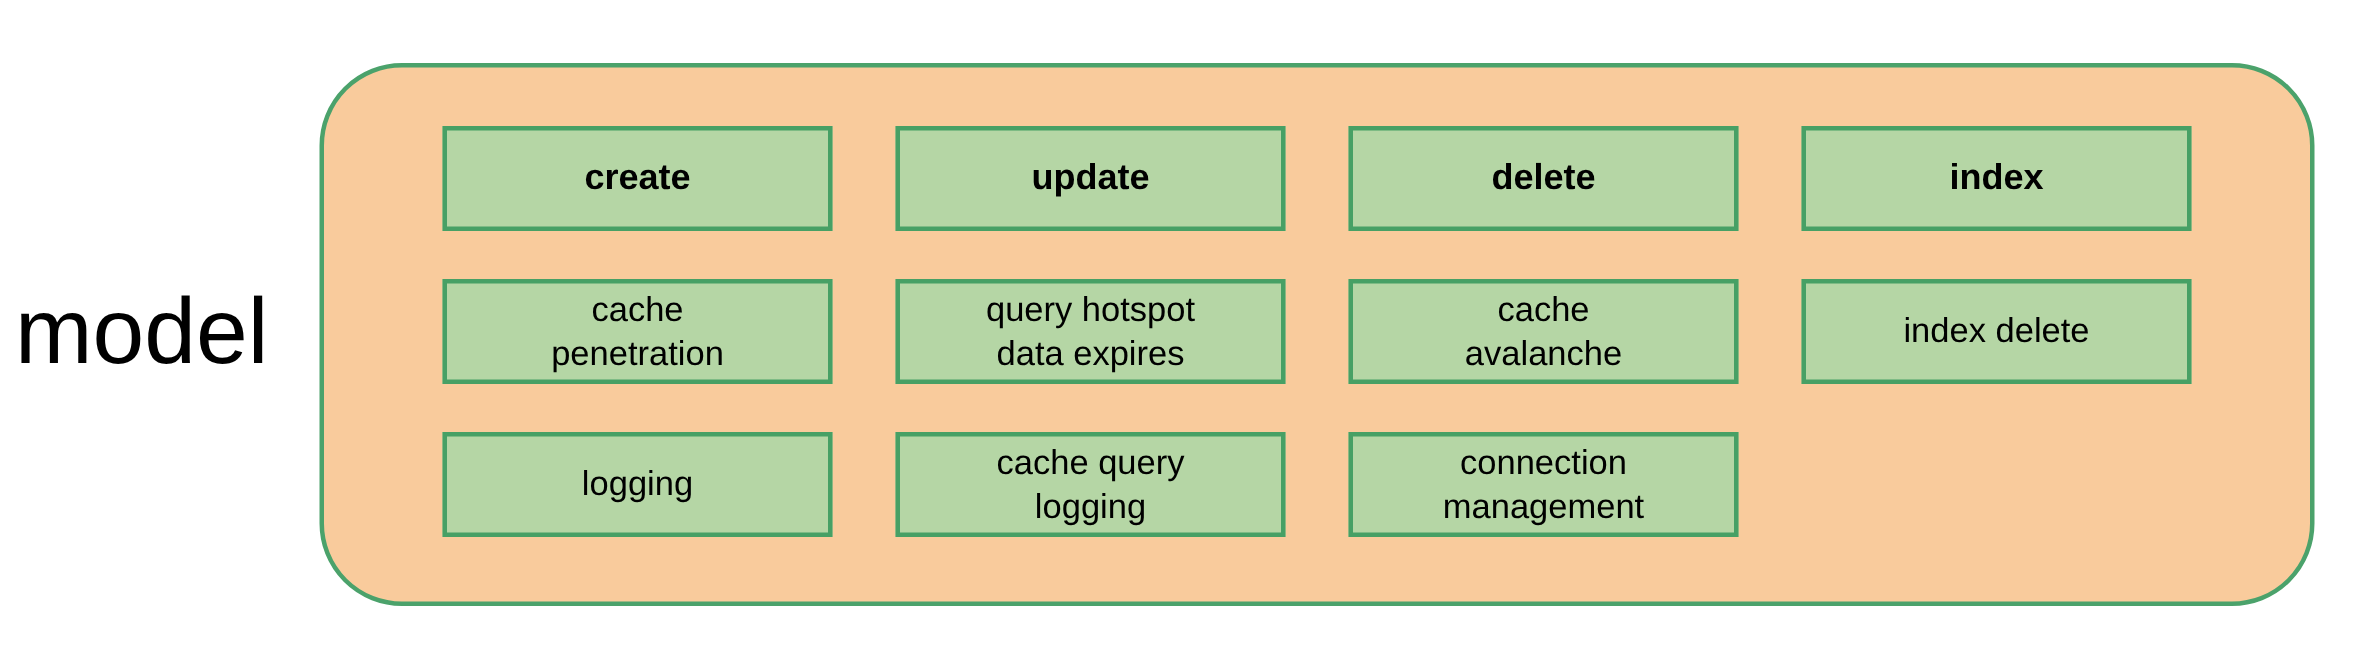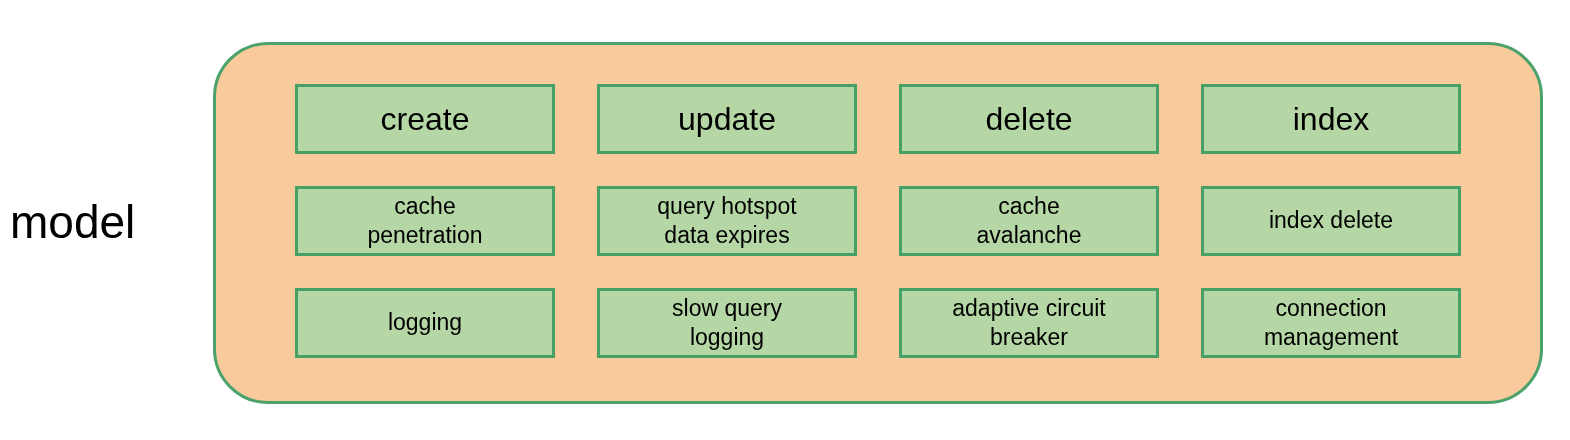--- a/index.html
+++ b/index.html
@@ -12,21 +12,21 @@
     position: relative;
     width: 1570px;
     height: 440px;
     background: #ffffff;
     overflow: hidden;
   }
   .side-label {
     position: absolute;
     left: 10px;
     top: 195px;
-    font-size: 46px;
+    font-size: 62px;
     line-height: 54px;
     color: var(--text, #000000);
     white-space: nowrap;
   }
   .container-shape {
     position: absolute;
     left: 213px;
     top: 42px;
     width: 1330px;
     height: 362px;
@@ -46,22 +46,23 @@
     display: flex;
     align-items: center;
     justify-content: center;
     text-align: center;
     white-space: pre-line;
     font-size: 23px;
     line-height: 1.28;
     color: var(--text, #000000);
   }
   .node.lg {
-    font-size: 32px;
+    font-size: 24px;
     line-height: 1.15;
+    font-weight: bold;
   }
 </style>
 </head>
 <body style="--container_fill: #f9cb9c; --container_border: #4ba26b; --node_fill: #b5d6a5; --node_border: #47a065; --text: #000000;">
 
 <div class="canvas">
 
   <div class="side-label">model</div>
 
   <div class="container-shape">
@@ -73,21 +74,19 @@
 
     <div class="node">cache
 penetration</div>
     <div class="node">query hotspot
 data expires</div>
     <div class="node">cache
 avalanche</div>
     <div class="node">index delete</div>
 
     <div class="node">logging</div>
-    <div class="node">slow query
+    <div class="node">cache query
 logging</div>
-    <div class="node">adaptive circuit
-breaker</div>
     <div class="node">connection
 management</div>
 
   </div>
 </div>
 
 </body></html>

